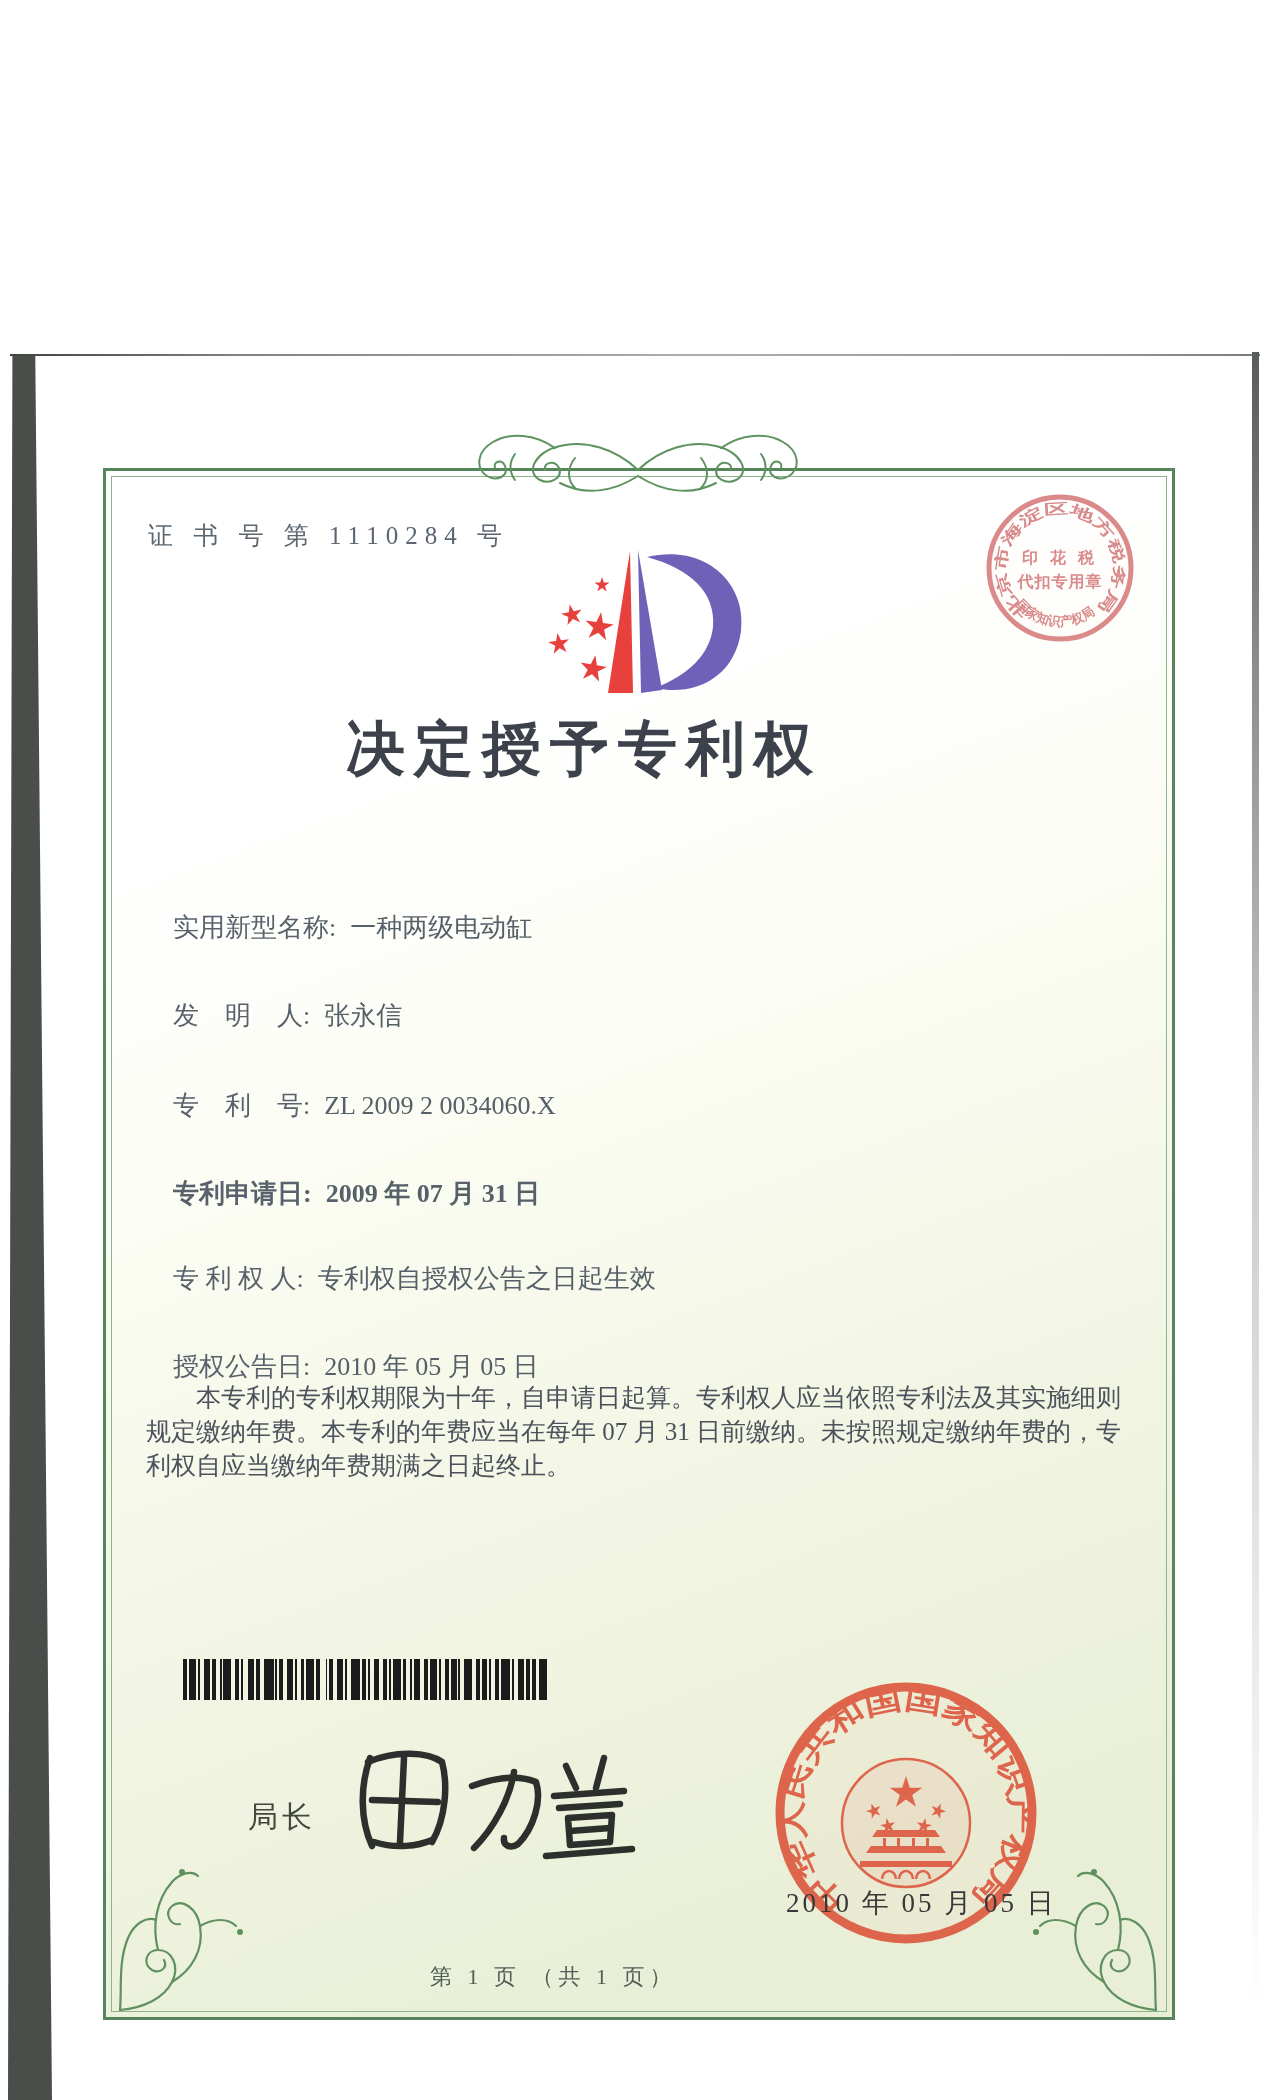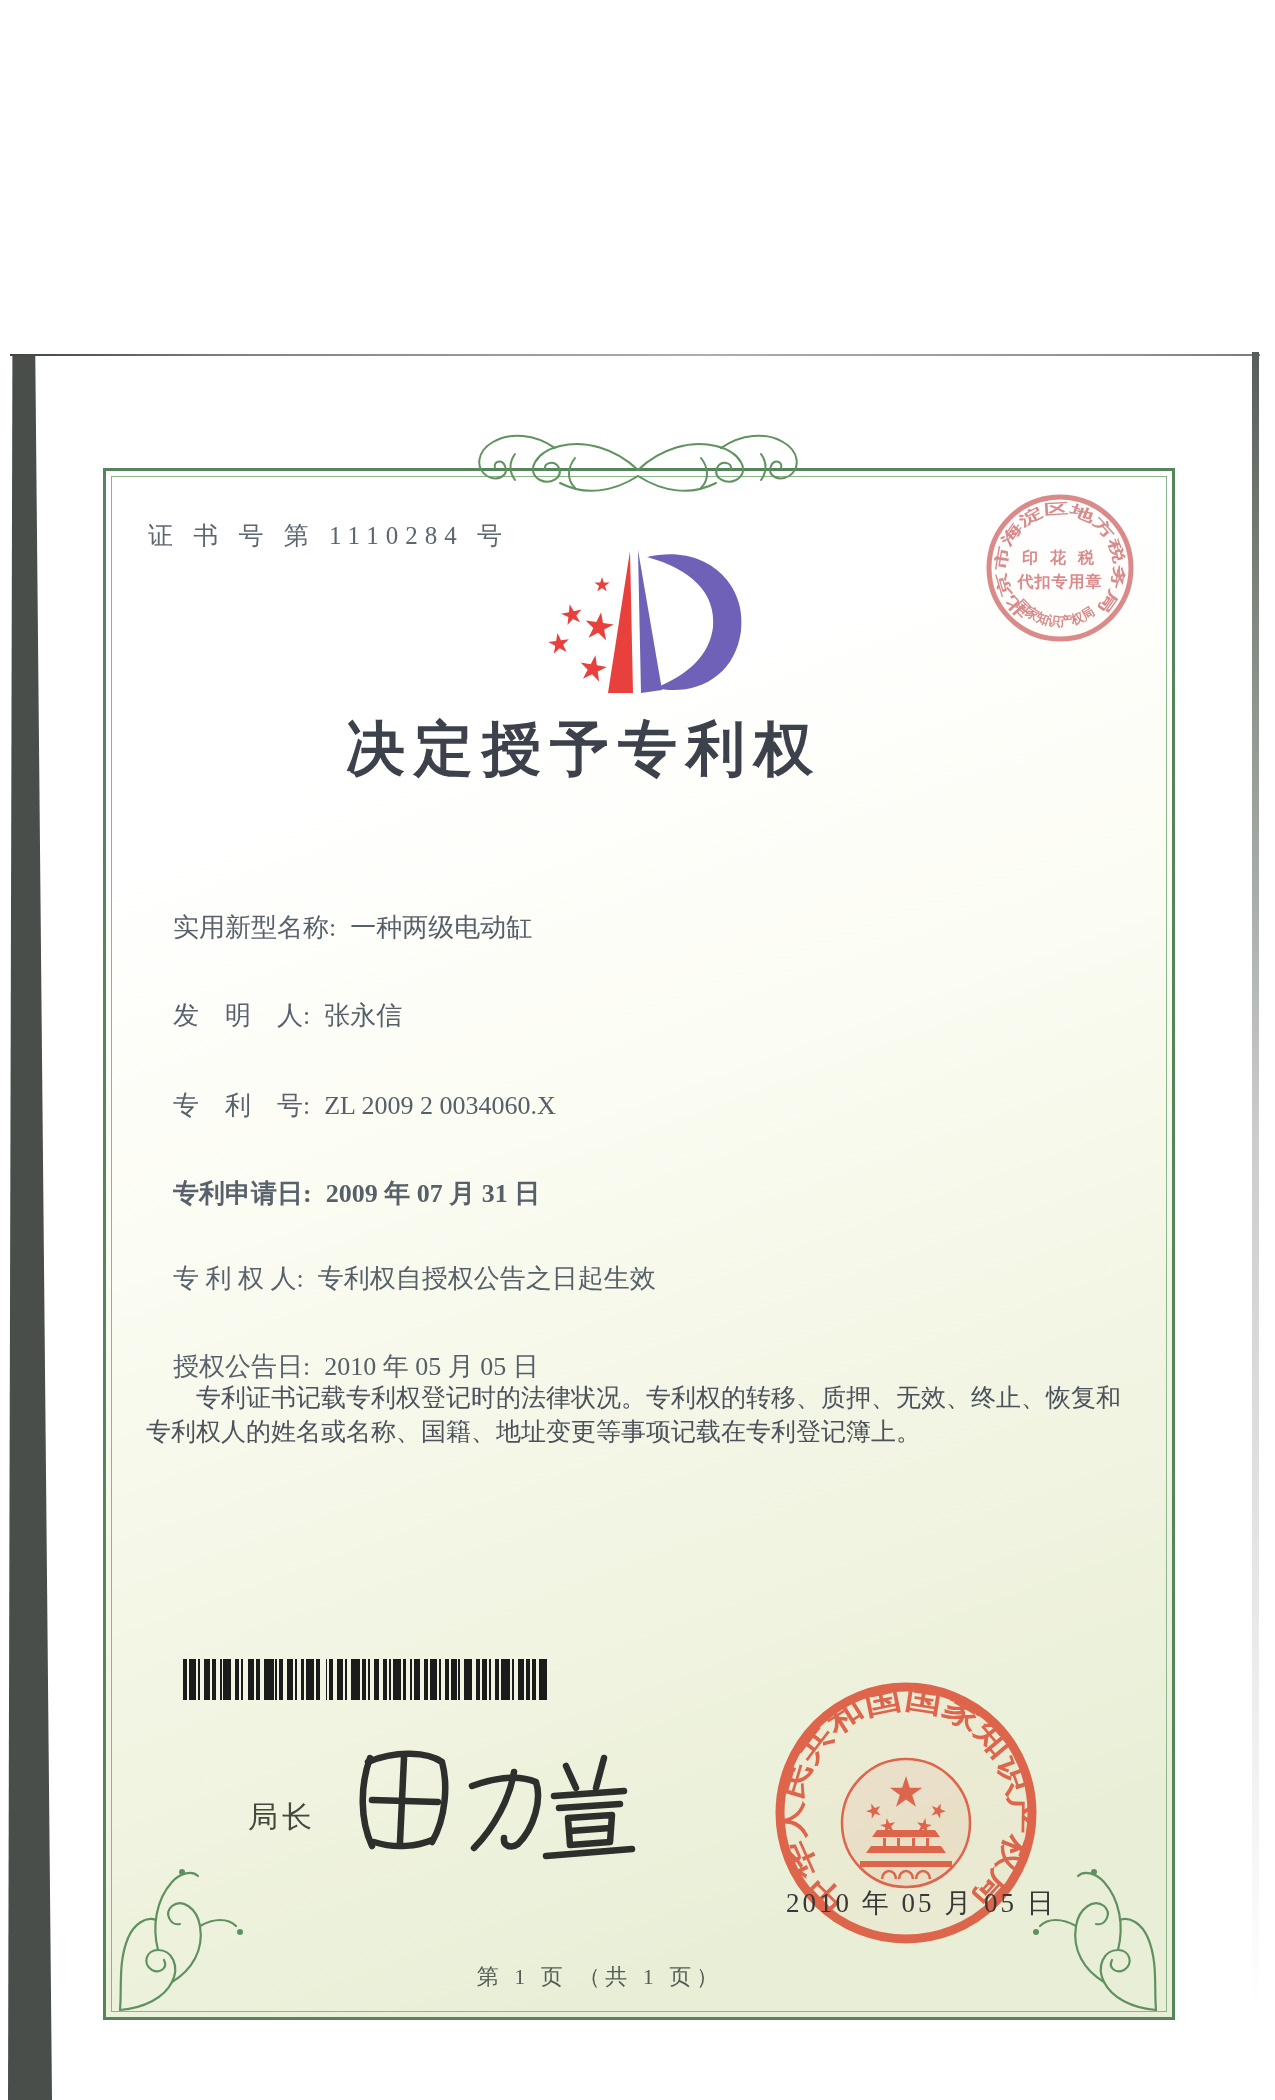--- a/index.html
+++ b/index.html
@@ -26,21 +26,21 @@
   .cert-no{left:148px;top:519px;font-size:25px;letter-spacing:7px;color:#5c6670;}
   .title{left:346px;top:710px;font-size:59px;font-weight:700;letter-spacing:9px;color:#3c414b;}
   .field{left:160px;font-size:26px;color:#59626c;white-space:pre;}
   .field .val{margin-left:14px;color:#566069;}
   .bodytext{left:146px;top:1381px;width:990px;font-size:25px;line-height:34px;color:#4b525c;}
   .bodytext p{margin:0;text-indent:2em;}
   .barcode{left:183px;top:1659px;width:366px;height:41px;}
   .sig-label{left:248px;top:1797px;font-size:30px;letter-spacing:4px;color:#43483f;
     font-family:Liberation Mono, monospace;}
   .seal-date{left:786px;top:1885px;font-size:27px;letter-spacing:3px;color:#383838;z-index:6;}
-  .footer{left:430px;top:1962px;width:340px;text-align:center;font-size:22px;
+  .footer{left:430px;top:1962px;width:340px;text-align:left;font-size:22px;
     letter-spacing:5px;color:#515e55;}
   svg{display:block;}
 </style>
 </head>
 <body>
 
 <div class="abs page-top-edge"></div>
 <div class="abs spine-band"></div>
 <div class="abs right-edge"></div>
 
@@ -135,21 +135,21 @@
   <span>专利申请日:</span><span class="val">2009 年 07 月 31 日</span>
 </div>
 <div class="abs field" style="top:1231px;">
   <span>专 利 权 人:</span><span class="val">专利权自授权公告之日起生效</span>
 </div>
 <div class="abs field" style="top:1319px;">
   <span>授权公告日:</span><span class="val">2010 年 05 月 05 日</span>
 </div>
 
 <div class="abs bodytext">
-  <p>专利证书记载专利权登记时的法律状况。专利权的转移、质押、无效、终止、恢复和专利权人的姓名或名称、国籍、地址变更等事项记载在专利登记簿上。</p>
+  <p>本专利的专利权期限为十年，自申请日起算。专利权人应当依照专利法及其实施细则规定缴纳年费。本专利的年费应当在每年 07 月 31 日前缴纳。未按照规定缴纳年费的，专利权自应当缴纳年费期满之日起终止。</p>
 </div>
 
 <div class="abs barcode">
     <span style="position: absolute; top: 0px; height: 100%; background: rgb(27, 27, 27); left: 0px; width: 3.85263px;"></span>
     <span style="position: absolute; top: 0px; height: 100%; background: rgb(27, 27, 27); left: 5.77895px; width: 7.70526px;"></span>
     <span style="position: absolute; top: 0px; height: 100%; background: rgb(27, 27, 27); left: 15.4105px; width: 1.92632px;"></span>
     <span style="position: absolute; top: 0px; height: 100%; background: rgb(27, 27, 27); left: 21.1895px; width: 5.77895px;"></span>
     <span style="position: absolute; top: 0px; height: 100%; background: rgb(27, 27, 27); left: 28.8947px; width: 3.85263px;"></span>
     <span style="position: absolute; top: 0px; height: 100%; background: rgb(27, 27, 27); left: 36.6px; width: 1.92632px;"></span>
     <span style="position: absolute; top: 0px; height: 100%; background: rgb(27, 27, 27); left: 40.4526px; width: 7.70526px;"></span>

